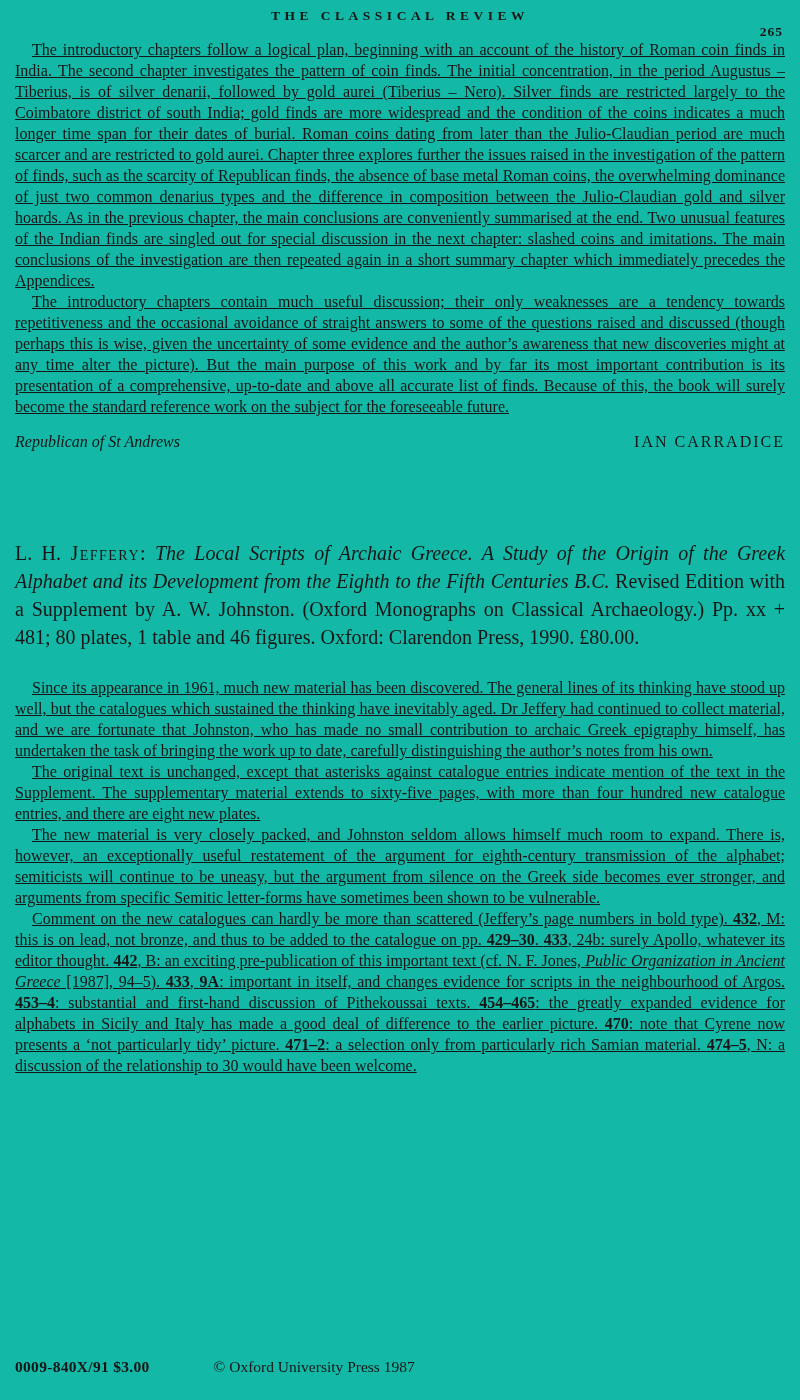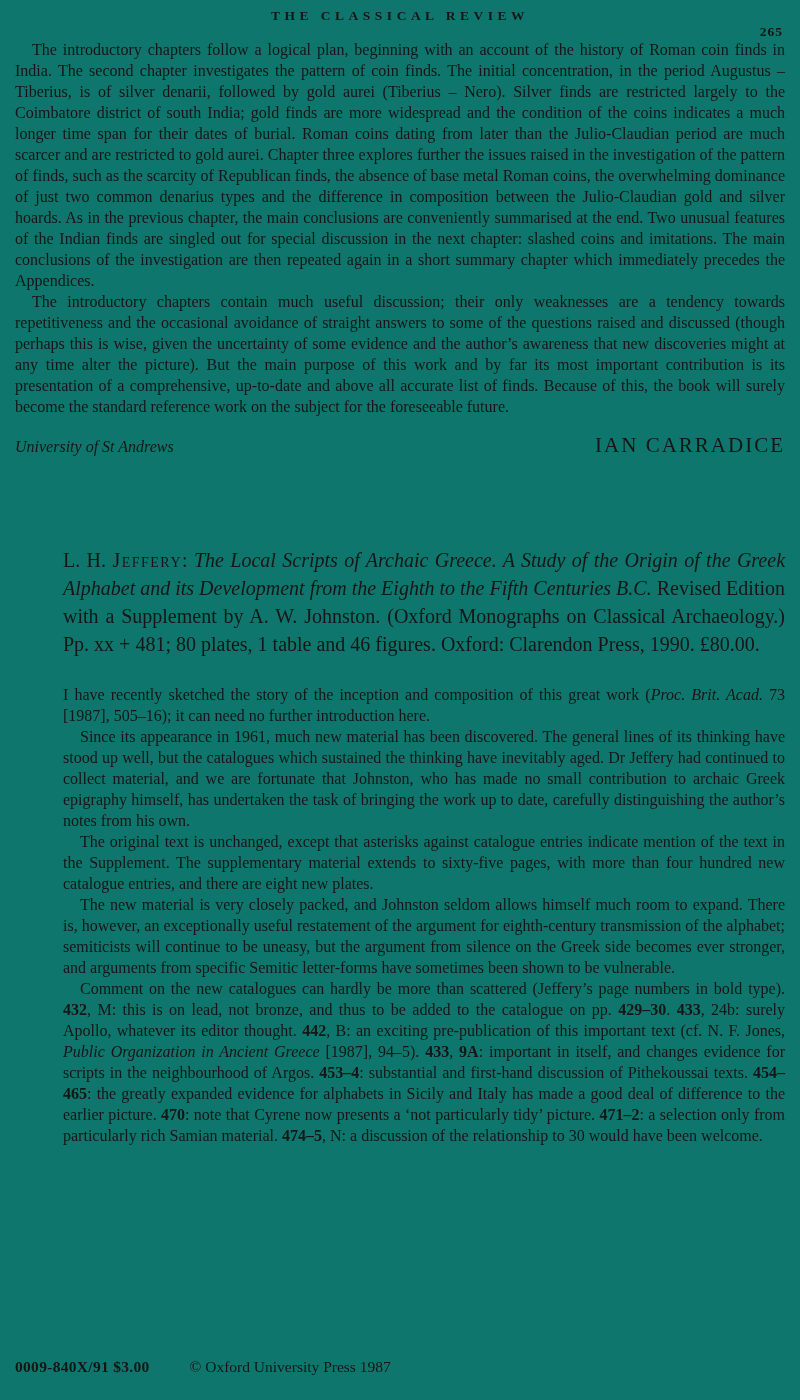--- a/index.html
+++ b/index.html
@@ -1,21 +1,21 @@
 <!DOCTYPE html>
 <html><head>
 <meta charset="utf-8">
 <style>
   html, body { margin: 0; padding: 0; background: #f2f0ec; }
   .page {
     position: relative;
     width: 800px;
     height: 1400px;
     margin: 0 auto;
-    background: #0f766e;
+    background: #14b8a6;
     color: #161616;
     font-family: "Liberation Serif", serif;
     box-sizing: border-box;
     padding: 6px 15px 0 15px;
     overflow: hidden;
   }
   .running-head {
     position: relative;
     text-align: center;
     font-size: 13.5px;
@@ -30,74 +30,73 @@
     top: 16px;
     letter-spacing: 1px;
   }
   .review { margin-top: 13px; }
   .body-para {
     margin: 0;
     font-size: 16px;
     line-height: 21px;
     text-align: justify;
   }
-  .indent { text-indent: 17px; }
+  .indent { text-indent: 17px; text-decoration: underline; }
   .signature {
     display: flex;
     justify-content: space-between;
     align-items: baseline;
     margin-top: 16px;
     font-size: 16px;
   }
   .affiliation { font-style: italic; }
-  .reviewer { letter-spacing: 2px; font-size: 21px; }
-  .second { margin-top: 88px; margin-left: 48px; }
+  .reviewer { letter-spacing: 2px; font-size: 16px; }
+  .second { margin-top: 88px; }
   .citation {
     margin: 0 0 26px 0;
     font-size: 20px;
     line-height: 28px;
     font-weight: normal;
     text-align: justify;
   }
   .i  { font-style: italic; }
   .b  { font-weight: bold; }
   .sc { font-variant: small-caps; letter-spacing: 1.5px; }
   .imprint {
     position: absolute;
     left: 15px;
     top: 1358px;
     font-size: 15.5px;
     display: flex;
-    gap: 40px;
+    gap: 64px;
     align-items: baseline;
   }
   .imprint .issn { font-weight: bold; letter-spacing: 0.3px; }
 </style>
 </head>
 <body>
 
 <div class="page">
 
   <header class="running-head">
     <span class="journal-title">THE CLASSICAL REVIEW</span>
     <span class="page-number">265</span>
   </header>
 
   <section class="review">
     <p class="body-para indent">The introductory chapters follow a logical plan, beginning with an account of the history of Roman coin finds in India. The second chapter investigates the pattern of coin finds. The initial concentration, in the period Augustus – Tiberius, is of silver denarii, followed by gold aurei (Tiberius – Nero). Silver finds are restricted largely to the Coimbatore district of south India; gold finds are more widespread and the condition of the coins indicates a much longer time span for their dates of burial. Roman coins dating from later than the Julio-Claudian period are much scarcer and are restricted to gold aurei. Chapter three explores further the issues raised in the investigation of the pattern of finds, such as the scarcity of Republican finds, the absence of base metal Roman coins, the overwhelming dominance of just two common denarius types and the difference in composition between the Julio-Claudian gold and silver hoards. As in the previous chapter, the main conclusions are conveniently summarised at the end. Two unusual features of the Indian finds are singled out for special discussion in the next chapter: slashed coins and imitations. The main conclusions of the investigation are then repeated again in a short summary chapter which immediately precedes the Appendices.</p>
     <p class="body-para indent">The introductory chapters contain much useful discussion; their only weaknesses are a tendency towards repetitiveness and the occasional avoidance of straight answers to some of the questions raised and discussed (though perhaps this is wise, given the uncertainty of some evidence and the author’s awareness that new discoveries might at any time alter the picture). But the main purpose of this work and by far its most important contribution is its presentation of a comprehensive, up-to-date and above all accurate list of finds. Because of this, the book will surely become the standard reference work on the subject for the foreseeable future.</p>
     <div class="signature">
-      <span class="affiliation">University of St Andrews</span>
+      <span class="affiliation">Republican of St Andrews</span>
       <span class="reviewer">IAN CARRADICE</span>
     </div>
   </section>
 
   <section class="review second">
     <h2 class="citation"><span>L. H. </span><span class="sc">Jeffery</span><span>: </span><span class="i">The Local Scripts of Archaic Greece. A Study of the Origin of the Greek Alphabet and its Development from the Eighth to the Fifth Centuries B.C.</span><span> Revised Edition with a Supplement by A. W. Johnston. (Oxford Monographs on Classical Archaeology.) Pp. xx + 481; 80 plates, 1 table and 46 figures. Oxford: Clarendon Press, 1990. £80.00.</span></h2>
-    <p class="body-para"><span>I have recently sketched the story of the inception and composition of this great work (</span><span class="i">Proc. Brit. Acad.</span><span> 73 [1987], 505–16); it can need no further introduction here.</span></p>
     <p class="body-para indent"><span>Since its appearance in 1961, much new material has been discovered. The general lines of its thinking have stood up well, but the catalogues which sustained the thinking have inevitably aged. Dr Jeffery had continued to collect material, and we are fortunate that Johnston, who has made no small contribution to archaic Greek epigraphy himself, has undertaken the task of bringing the work up to date, carefully distinguishing the author’s notes from his own.</span></p>
     <p class="body-para indent"><span>The original text is unchanged, except that asterisks against catalogue entries indicate mention of the text in the Supplement. The supplementary material extends to sixty-five pages, with more than four hundred new catalogue entries, and there are eight new plates.</span></p>
     <p class="body-para indent"><span>The new material is very closely packed, and Johnston seldom allows himself much room to expand. There is, however, an exceptionally useful restatement of the argument for eighth-century transmission of the alphabet; semiticists will continue to be uneasy, but the argument from silence on the Greek side becomes ever stronger, and arguments from specific Semitic letter-forms have sometimes been shown to be vulnerable.</span></p>
     <p class="body-para indent"><span>Comment on the new catalogues can hardly be more than scattered (Jeffery’s page numbers in bold type). </span><span class="b">432</span><span>, M: this is on lead, not bronze, and thus to be added to the catalogue on pp. </span><span class="b">429–30</span><span>. </span><span class="b">433</span><span>, 24b: surely Apollo, whatever its editor thought. </span><span class="b">442</span><span>, B: an exciting pre-publication of this important text (cf. N. F. Jones, </span><span class="i">Public Organization in Ancient Greece</span><span> [1987], 94–5). </span><span class="b">433</span><span>, </span><span class="b">9A</span><span>: important in itself, and changes evidence for scripts in the neighbourhood of Argos. </span><span class="b">453–4</span><span>: substantial and first-hand discussion of Pithekoussai texts. </span><span class="b">454–465</span><span>: the greatly expanded evidence for alphabets in Sicily and Italy has made a good deal of difference to the earlier picture. </span><span class="b">470</span><span>: note that Cyrene now presents a ‘not particularly tidy’ picture. </span><span class="b">471–2</span><span>: a selection only from particularly rich Samian material. </span><span class="b">474–5</span><span>, N: a discussion of the relationship to 30 would have been welcome.</span></p>
   </section>
 
   <footer class="imprint">
     <span class="issn">0009-840X/91 $3.00</span>
     <span class="copyright">© Oxford University Press 1987</span>
   </footer>

